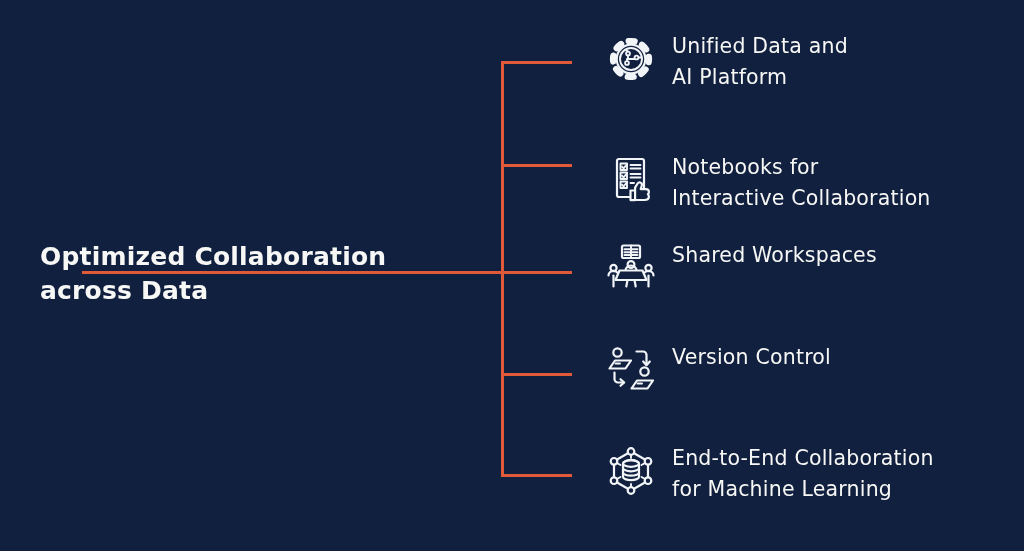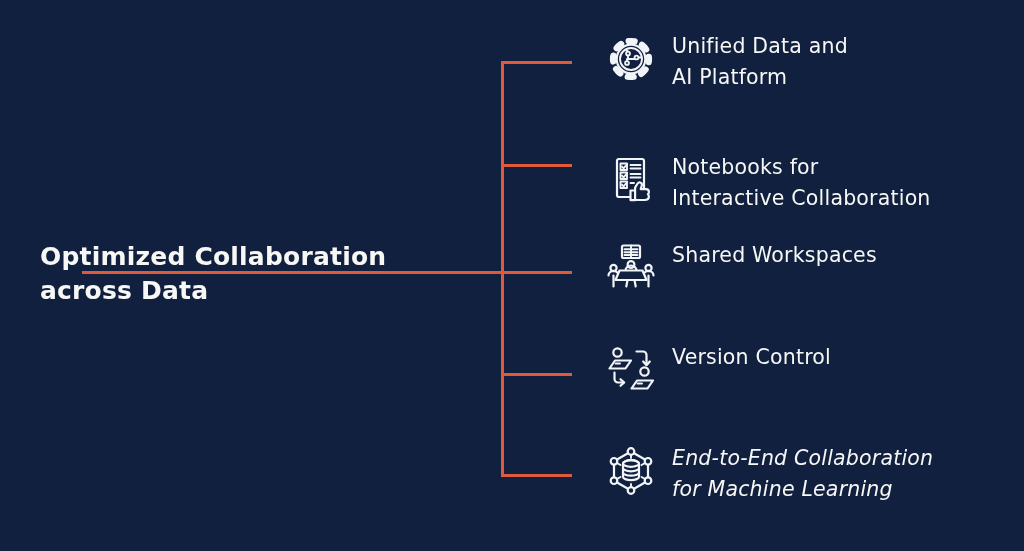--- a/index.html
+++ b/index.html
@@ -31,21 +31,21 @@
     z-index:2;letter-spacing:.2px;
   }
   .item{
     position:absolute;left:603px;height:64px;
     display:flex;align-items:flex-start;gap:13px;z-index:2;
   }
   .item-1{top:31px;}
   .item-2{top:152px;}
   .item-3{top:240px;}
   .item-4{top:342px;}
-  .item-5{top:443px;font-style:italic;}
+  .item-5{top:443px;}
   .item .label{
     color:var(--text);font-size:20.5px;line-height:31px;
     white-space:pre-line;letter-spacing:.2px;
   }
   .icon{width:56px;height:56px;flex:0 0 56px;}
   .icon svg{display:block;width:56px;height:56px;}
   .icon svg .st{
     stroke:var(--stroke);fill:none;stroke-width:2.2;
     stroke-linecap:round;stroke-linejoin:round;
   }

